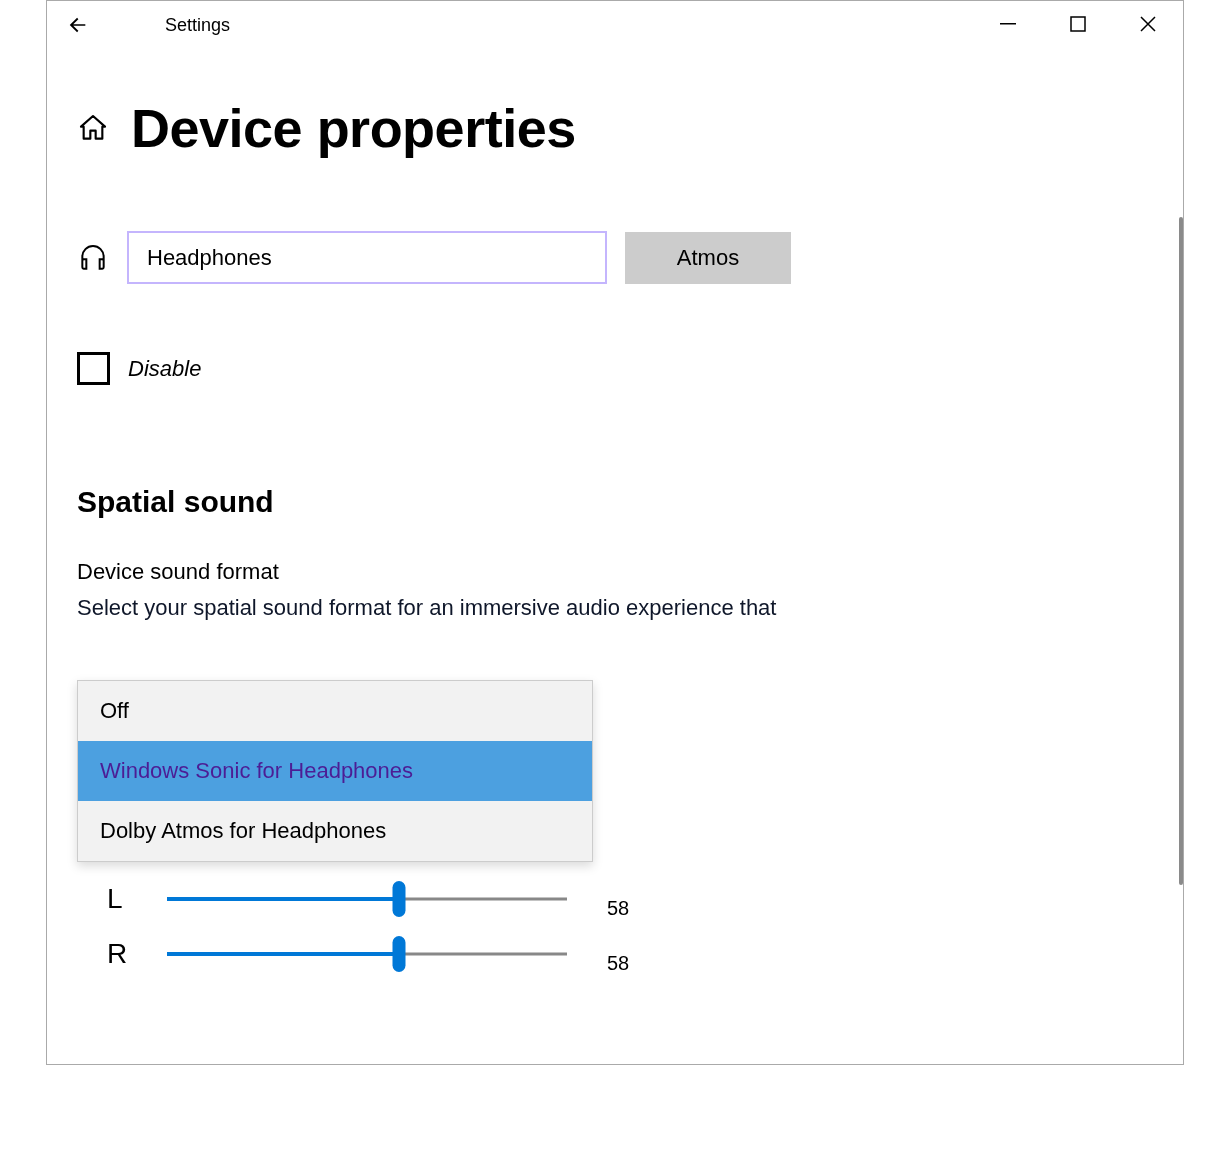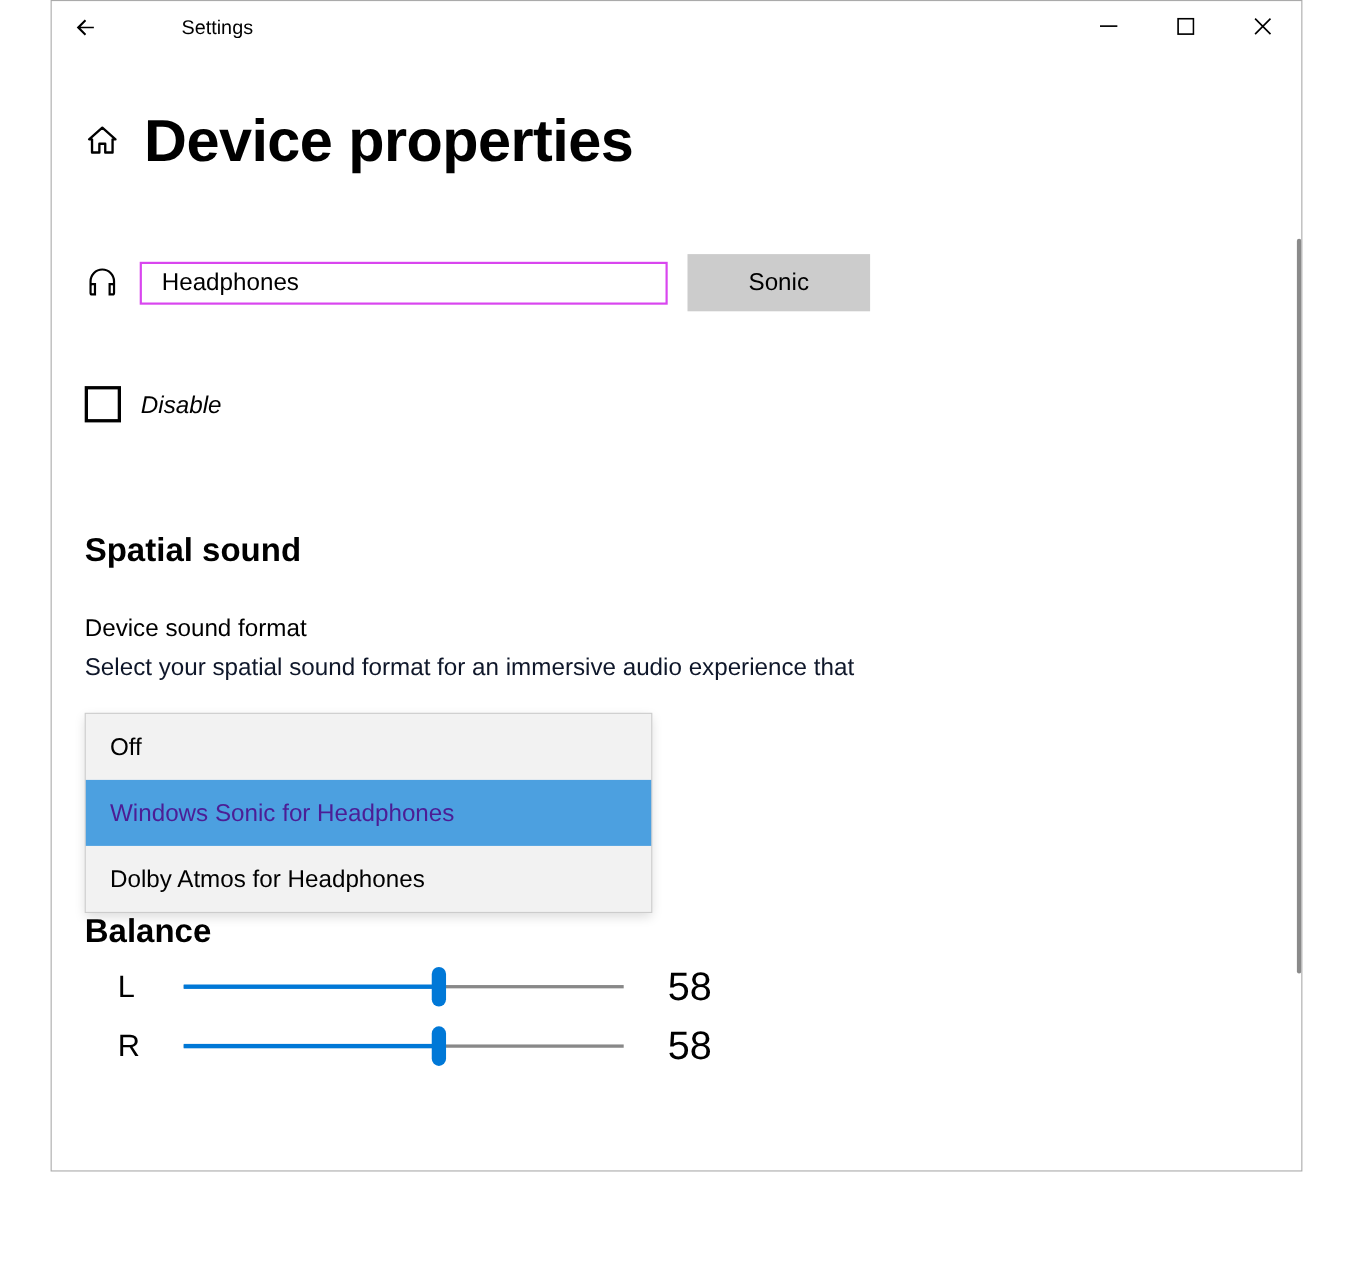--- a/index.html
+++ b/index.html
@@ -7,39 +7,39 @@
   .window { width: 1138px; height: 1065px; border: 1px solid #aaa; margin: 0 auto; background: #fff; position: relative; display: flex; flex-direction: column; justify-content: flex-end; }
   .titlebar { height: 48px; display: flex; align-items: center; position: relative; }
   .back-btn { width: 62px; height: 48px; display: flex; align-items: center; justify-content: center; }
   .app-title { font-size: 18px; margin-left: 56px; }
   .win-controls { position: absolute; right: 0; top: 0; display: flex; }
   .win-btn { width: 70px; height: 45px; display: flex; align-items: center; justify-content: center; }
   .content { flex: 1; padding: 0 30px; position: relative; overflow: hidden; }
   .page-header { display: flex; align-items: center; margin-top: 48px; gap: 22px; }
   .page-title { font-size: 54px; font-weight: 600; letter-spacing: -0.5px; }
   .device-row { display: flex; align-items: center; margin-top: 72px; gap: 18px; }
-  .device-name-input { width: 480px; height: 39px; border: 2px solid #d946ef; font-size: 22px; padding: 0 18px; background: #fff; }
+  .device-name-input { width: 480px; height: 53px; border: 2px solid #c4b5fd; font-size: 22px; padding: 0 18px; background: #fff; }
   .rename-btn { width: 166px; height: 52px; background: #ccc; border: none; font-size: 22px; cursor: pointer; }
   .checkbox-row { display: flex; align-items: center; margin-top: 68px; gap: 18px; }
   .checkbox-box { width: 33px; height: 33px; border: 3px solid #000; background: #fff; }
   .checkbox-label { font-size: 22px; font-style: italic; }
   .section-title { font-size: 30px; font-weight: 600; margin-top: 100px; }
   .field-label { font-size: 22px; margin-top: 40px; }
   .field-desc { font-size: 22px; color: #0f172a; margin-top: 10px; white-space: nowrap; }
-  .dropdown { position: absolute; left: 30px; top: 599px; width: 516px; background: #f2f2f2; border: 1px solid #ccc; box-shadow: 0 4px 10px rgba(0,0,0,0.15); z-index: 10; }
+  .dropdown { position: absolute; left: 30px; top: 631px; width: 516px; background: #f2f2f2; border: 1px solid #ccc; box-shadow: 0 4px 10px rgba(0,0,0,0.15); z-index: 10; }
   .dropdown-item { height: 60px; display: flex; align-items: center; padding: 0 22px; font-size: 22px; cursor: pointer; }
   .dropdown-item.selected { background: #4ca0e0; color: #4c1d95; }
   .balance-title { font-size: 30px; font-weight: 600; margin-top: 210px; }
   .slider-row { display: flex; align-items: center; margin-top: 12px; }
   .slider-label { font-size: 28px; width: 90px; padding-left: 30px; }
   .slider-track { position: relative; width: 400px; height: 36px; display: flex; align-items: center; }
   .slider-line-bg { position: absolute; left: 0; right: 0; height: 3px; background: #888; top: 50%; transform: translateY(-50%); }
   .slider-line-fill { position: absolute; left: 0; height: 4px; background: #0078d7; top: 50%; transform: translateY(-50%); }
   .slider-thumb { position: absolute; width: 13px; height: 36px; background: #0078d7; border-radius: 7px; top: 0; transform: translateX(-50%); }
-  .slider-value { font-size: 36px; margin-left: 40px; }
+  .slider-value { font-size: 20px; margin-left: 40px; margin-top: 20px; }
   .scrollbar { position: absolute; right: 0; top: 168px; width: 4px; height: 668px; background: #8a8a8a; border-radius: 2px; }
 </style>
 </head>
 <body>
 
 <div class="window">
 
   <div class="titlebar">
     <div class="back-btn">
       <svg width="22" height="22" viewBox="0 0 24 24">
@@ -73,21 +73,21 @@
           <path d="M12 3 L3 11 H5 V20 H10 V14 H14 V20 H19 V11 H21 Z" fill="none" stroke="#000" stroke-width="1.6" stroke-linejoin="round"></path>
         </svg>
       <div class="page-title">Device properties</div>
     </div>
 
     <div class="device-row">
       <svg width="32" height="32" viewBox="0 0 24 24">
           <path d="M4 14 V11 a8 8 0 0 1 16 0 V14 M4 14 v5 a1 1 0 0 0 1 1 h2 v-7 H5 a1 1 0 0 0 -1 1 Z M20 14 v5 a1 1 0 0 1 -1 1 h-2 v-7 h2 a1 1 0 0 1 1 1 Z" fill="none" stroke="#000" stroke-width="1.5"></path>
         </svg>
       <input class="device-name-input" type="text" value="Headphones" style="">
-      <button class="rename-btn">Sonic</button>
+      <button class="rename-btn">Atmos</button>
     </div>
 
     <div class="checkbox-row">
       <div class="checkbox-box"></div>
       <div class="checkbox-label">Disable</div>
     </div>
 
     <div class="section-title">Spatial sound</div>
     <div class="field-label">Device sound format</div>
     <div class="field-desc">Select your spatial sound format for an immersive audio experience that</div>

